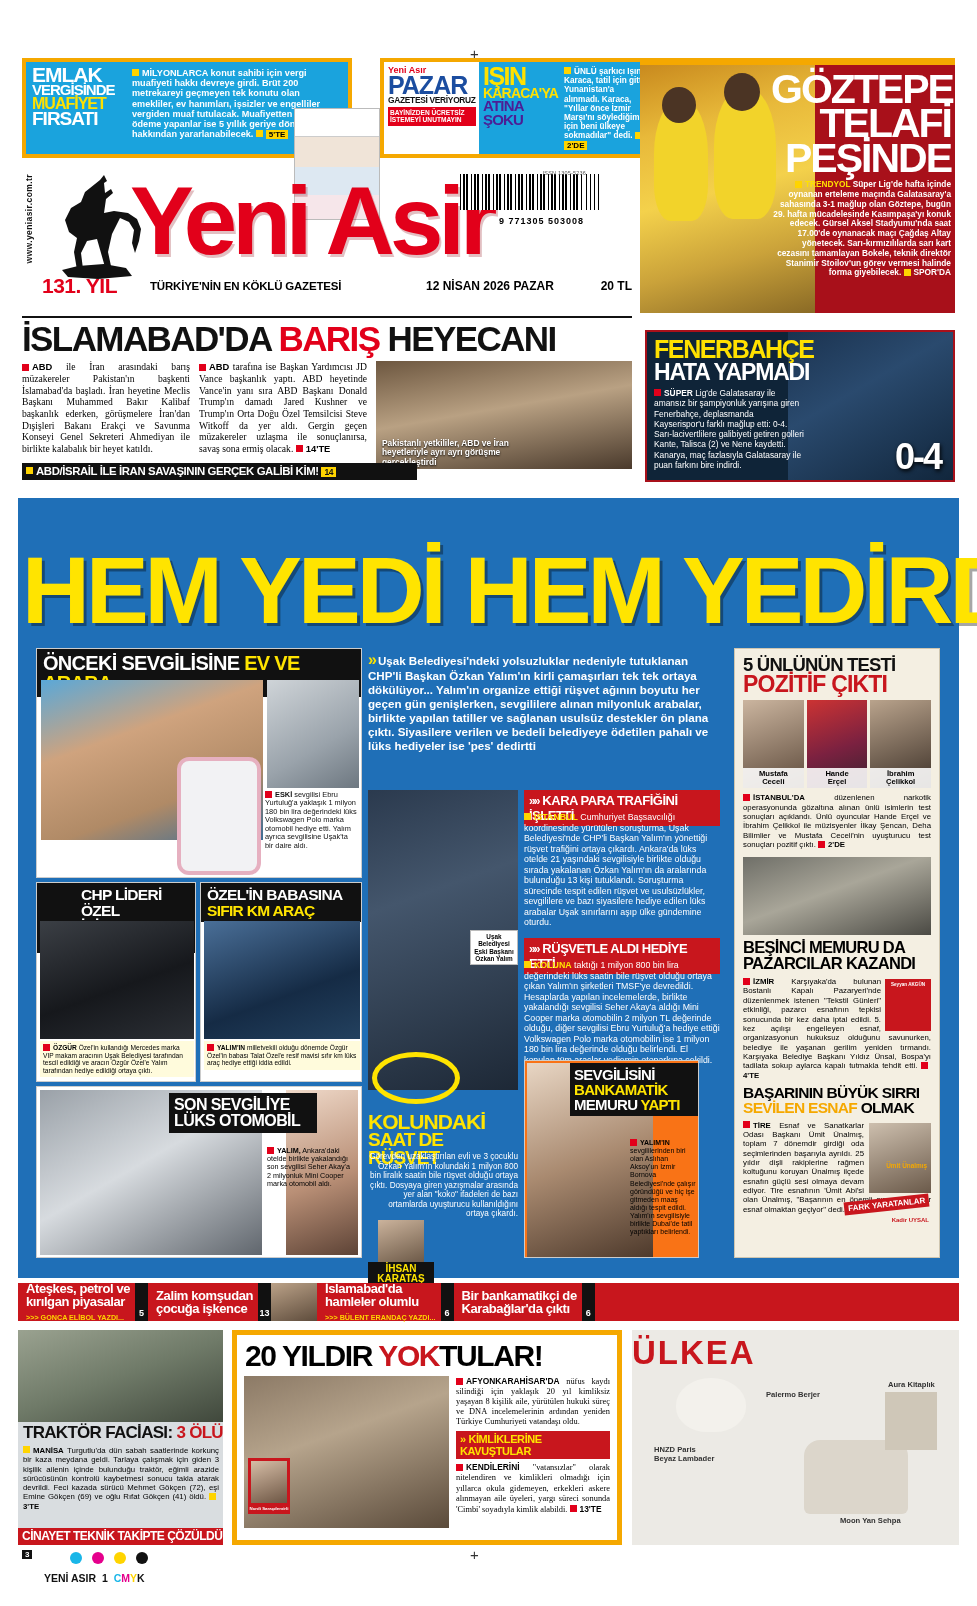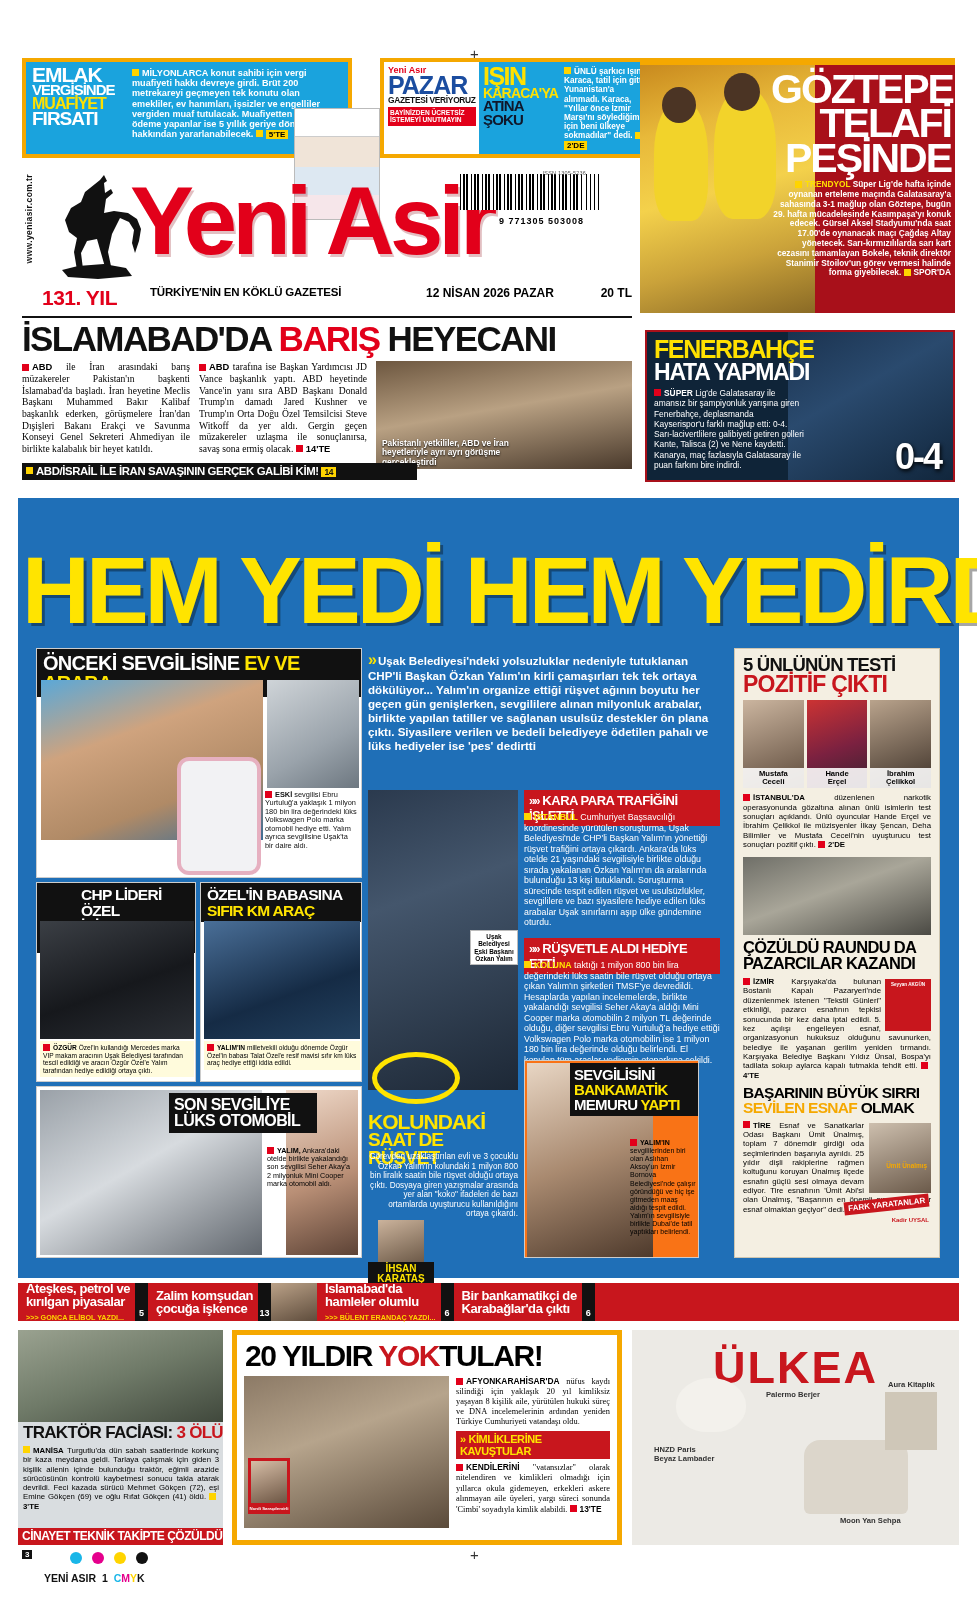--- a/index.html
+++ b/index.html
@@ -33,21 +33,21 @@
 
   .ear2 { position:absolute; left:358px; top:0; width:274px; height:100px; background:#f5a800; padding:4px; display:flex; }
   .ear2-a { width:95px; background:#fff; padding:3px 3px 2px 4px; }
   .ear2-logo { font-size:9px; font-weight:bold; color:#e2001a; }
   .ear2-a .pz { font-size:25px; font-weight:bold; color:#1b4da0; line-height:0.8; letter-spacing:-1px; }
   .ear2-a .gv { font-size:8.4px; font-weight:bold; color:#111; letter-spacing:-0.3px; }
   .ear2-a .red { margin-top:2px; background:#e2001a; color:#fff; font-size:6.6px; font-weight:bold; line-height:1.1; padding:2px 2px; }
   .ear2-b { width:82px; background:#1aa3dd; color:#ffe100; font-weight:bold; padding:4px 2px 0 4px; }
   .ear2-b .l1 { font-size:25px; line-height:0.82; letter-spacing:-1.5px; }
   .ear2-b .l2 { font-size:14px; line-height:0.9; letter-spacing:-0.8px; }
-  .ear2-b .l3 { font-size:15px; line-height:0.9; color:#0f172a; letter-spacing:-0.8px; }
+  .ear2-b .l3 { font-size:15px; line-height:0.9; color:#4c1d95; letter-spacing:-0.8px; }
   .ear2-c { flex:1; background:#1aa3dd; color:#fff; font-size:8.2px; font-weight:bold; line-height:1.12; padding:5px 4px 0 3px; }
 
   
   .goztepe { position:absolute; left:640px; top:58px; width:315px; height:255px; background:#a8101a; overflow:hidden; }
   .goz-top-bar { position:absolute; left:0; top:0; width:100%; height:7px; background:#f5a800; }
   .goz-photo { position:absolute; left:0; top:7px; width:175px; height:248px;
      background:linear-gradient(165deg,#c98a1e 0%,#e8b93a 25%,#f4d14b 50%,#caa23a 75%,#8a6a25 100%); }
   .goz-pl { position:absolute; background:#f2d32a; border-radius:44% 44% 30% 30%; }
   .goz-txt { position:absolute; right:4px; top:14px; width:180px; text-align:right; }
   .goz-txt .h { color:#fff; font-weight:bold; line-height:0.84; letter-spacing:-2px; }
@@ -61,21 +61,21 @@
   .vert-url { position:absolute; left:2px; top:6px; writing-mode:vertical-rl; transform:rotate(180deg);
      font-size:8.5px; font-weight:bold; letter-spacing:0.4px; color:#111; }
   .horse { position:absolute; left:20px; top:6px; width:105px; height:110px; }
   .logo-yeniasir { position:absolute; left:108px; top:6px; font-size:96px; font-weight:bold; color:#e2001a;
      letter-spacing:-5px; line-height:0.98; font-style:normal; text-shadow:2px 3px 0 rgba(140,0,10,0.25);}
   .barcode { position:absolute; right:22px; top:6px; width:150px; height:44px; }
   .barcode .bars { width:122px; height:36px; background:repeating-linear-gradient(90deg,#000 0 1px,#fff 1px 3px,#000 3px 5px,#fff 5px 6px,#000 6px 8px,#fff 8px 11px); display:inline-block;}
   .barcode .bars2 { width:16px; height:36px; margin-left:4px; background:repeating-linear-gradient(90deg,#000 0 1px,#fff 1px 4px); display:inline-block;}
   .issn { position:absolute; right:24px; top:-4px; font-size:5.5px; color:#555; letter-spacing:0.2px;}
   .bc-num { position:absolute; right:26px; top:42px; font-size:9px; font-weight:bold; letter-spacing:1px;}
-  .mast-bottom { position:absolute; left:20px; top:118px; width:590px; display:flex; align-items:flex-start; }
+  .mast-bottom { position:absolute; left:20px; top:106px; width:590px; display:flex; align-items:center; }
   .yil { color:#e2001a; font-size:21px; font-weight:bold; letter-spacing:-0.5px; width:108px;}
   .slogan { font-size:11.5px; font-weight:bold; letter-spacing:-0.2px; flex:1;}
   .datetxt { font-size:12px; font-weight:bold; width:150px; }
   .pricetxt { font-size:12px; font-weight:bold; width:56px; text-align:right;}
   .mast-rule { position:absolute; left:22px; top:316px; width:610px; height:2px; background:#111; }
 
   
   .islam { position:absolute; left:22px; top:322px; width:610px; height:160px; }
   .islam h1 { font-size:35px; line-height:0.95; letter-spacing:-1.6px; font-weight:bold; color:#111;}
   .islam h1 .r { color:#e2001a; }
@@ -207,22 +207,22 @@
   .yok-body { display:flex; gap:7px; padding:5px 7px 0 7px; }
   .yok-ph { width:205px; height:152px; background:linear-gradient(160deg,#8c7a66,#b6a48c 40%,#5a4a3a); position:relative;}
   .yok-mug { position:absolute; left:4px; bottom:14px; width:42px; height:56px; background:#c8161d; }
   .yok-mug .inner { margin:3px; height:42px; background:linear-gradient(160deg,#d6bda6,#6d5644); }
   .yok-txt { flex:1; }
   .yok-txt p { font-family:"Liberation Serif",serif; font-size:8.4px; line-height:1.2; text-align:justify;}
   .yok-strip { background:#c8161d; color:#ffe400; font-weight:bold; font-size:11px; letter-spacing:-0.4px; padding:2px 4px; margin:4px 0 3px;}
 
   
   .ulkea { position:absolute; left:632px; top:1330px; width:327px; height:215px; background:#eceae5; overflow:hidden;}
-  .ulkea .brand { position:absolute; left:0; top:0; width:100%; text-align:center; font-size:45px; font-weight:bold;
-     color:#c8161d; letter-spacing:2px; padding-top:12px;}
+  .ulkea .brand { position:absolute; left:0; top:0; width:100%; text-align:left; font-size:33px; font-weight:bold;
+     color:#c8161d; letter-spacing:2px; padding-top:4px;}
   .ulkea .lamp { position:absolute; left:44px; top:48px; width:70px; height:54px; background:#f3f1ec; border-radius:50% 50% 45% 45%;}
   .ulkea .chair { position:absolute; left:172px; top:110px; width:104px; height:74px; background:#dcd6cb; border-radius:16px 16px 6px 6px; }
   .ulkea .shelf { position:absolute; right:22px; top:62px; width:52px; height:58px; background:#cfc7b8; }
   .ulkea .lbl { position:absolute; font-size:7.6px; color:#333; font-weight:bold; }
 
   
   .footer { position:absolute; left:44px; top:1572px; font-size:10.5px; font-weight:bold; color:#111; }
   .footer .c { color:#19b6e8; } .footer .m { color:#e5008c; } .footer .yk { color:#ffd400; } .footer .k { color:#111; }
   .crossmark { position:absolute; color:#333; font-size:15px; }
 </style>
@@ -473,21 +473,21 @@
       <div class="r-body">
         <span class="sq sq-red"></span><b>İSTANBUL'DA</b>
         <span>düzenlenen narkotik operasyonunda gözaltına alınan ünlü isimlerin test sonuçları açıklandı. Ünlü oyuncular Hande Erçel ve İbrahim Çelikkol ile müzisyenler İlkay Şencan, Deha Bilimlier ve Mustafa Ceceli'nin uyuşturucu test sonuçları pozitif çıktı.</span>
         <span class="sq sq-red"></span><b>2'DE</b>
       </div>
     </div>
 
     <div>
       <div class="r-photo"></div>
       <div class="r-h2">
-        <span>ÇÖZÜLDÜ RAUNDU DA</span><br>
+        <span>BEŞİNCİ MEMURU DA</span><br>
         <span>PAZARCILAR KAZANDI</span>
       </div>
       <div class="r-body">
         <span class="rmug"><span class="inner"></span><span class="cp">Seyyan AKGÜN</span></span>
         <span class="sq sq-red"></span><b>İZMİR</b>
         <span>Karşıyaka'da bulunan Bostanlı Kapalı Pazaryeri'nde düzenlenmek istenen "Tekstil Günleri" etkinliği, pazarcı esnafının tepkisi sonucunda bir kez daha iptal edildi. 5. kez açılışı engelleyen esnaf, organizasyonun hukuksuz olduğunu savunurken, belediye ile yaşanan gerilim yeniden tırmandı. Karşıyaka Belediye Başkanı Yıldız Ünsal, Bospa'yı tadilata sokup aylarca kapalı tutmakla tehdit etti.</span>
         <span class="sq sq-red"></span><b>4'TE</b>
       </div>
     </div>
 

